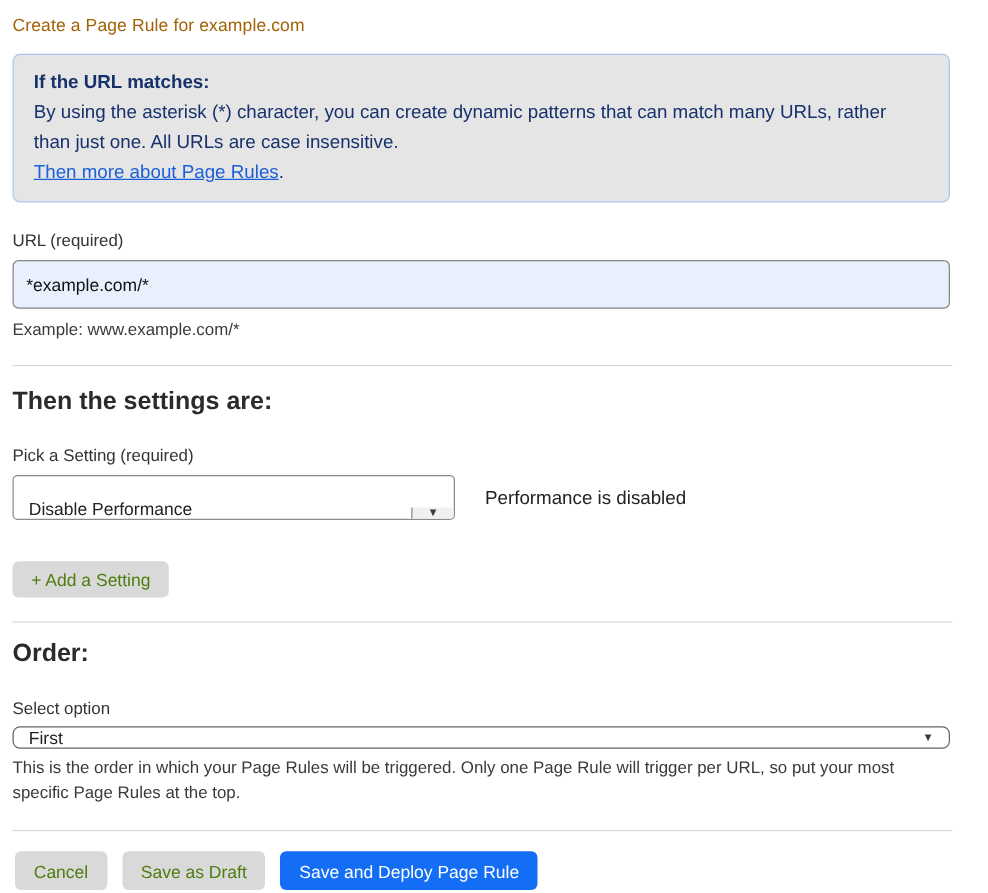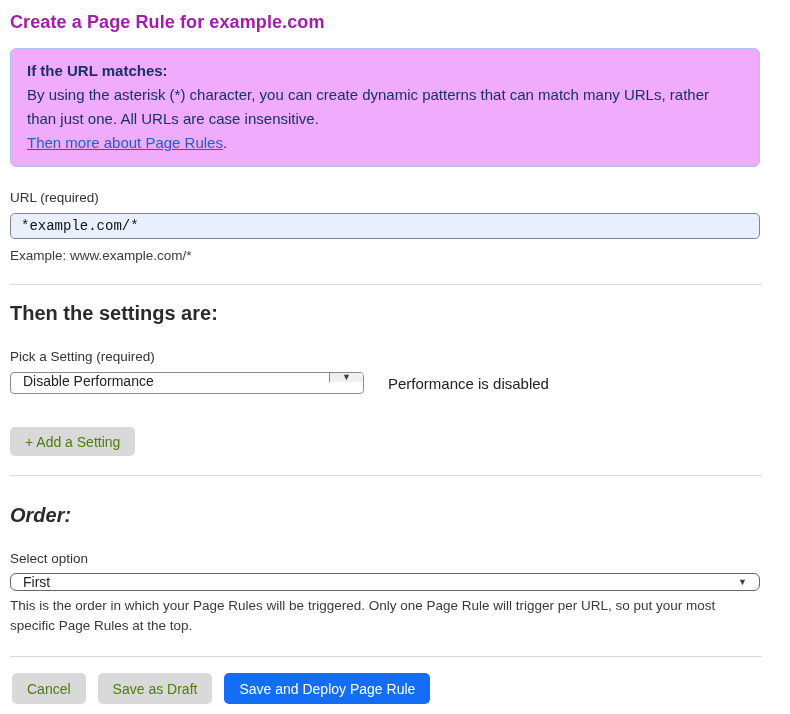--- a/index.html
+++ b/index.html
@@ -6,31 +6,31 @@
   html, body {
     width: 790px; height: 714px;
     background: #ffffff;
     font-family: "Liberation Sans", "DejaVu Sans", sans-serif;
     color: #222;
     overflow: hidden;
   }
   .container { width: 770px; padding: 10px 10px 0 10px; }
 
   .page-title {
-    font-size: 18px;
-    font-weight: bold;
-    color: #a21caf;
+    font-size: 14px;
+    font-weight: normal;
+    color: #a16207;
     margin-top: 2px;
     letter-spacing: 0.1px;
   }
 
   .info-box {
     margin-top: 15px;
     width: 750px;
-    background: #f0abfc;
+    background: #e5e5e5;
     border: 1px solid #a9c8e9;
     border-radius: 6px;
     padding: 10px 16px 11px 16px;
     color: #16316b;
     font-size: 15px;
     line-height: 24px;
   }
   .info-heading { font-weight: bold; }
   .info-body { max-width: 700px; }
   .info-link-line { }
@@ -43,26 +43,26 @@
   .field-label {
     font-size: 13.5px;
     color: #333;
     margin-top: 23px;
   }
 
   .url-input {
     display: block;
     margin-top: 8px;
     width: 750px;
-    height: 26px;
+    height: 39px;
     background: #e8f0fe;
     border: 1px solid #858585;
     border-radius: 5px;
     padding: 0 10px;
-    font-family: Liberation Mono, monospace;
+    font-family: Liberation Sans, sans-serif;
     font-size: 14px;
     color: #111;
     outline: none;
   }
 
   .helper-text {
     font-size: 13.5px;
     color: #3a3a3a;
     margin-top: 7px;
     line-height: 20px;
@@ -82,26 +82,26 @@
     margin-top: 17px;
   }
 
   .picker-row {
     margin-top: 8px;
     display: flex;
     align-items: center;
   }
   .picker {
     width: 354px;
-    height: 22px;
+    height: 36px;
     background: #ffffff;
     border: 1px solid #8b8b8b;
     border-radius: 4px;
     display: flex;
-    align-items: flex-start;
+    align-items: flex-end;
     cursor: pointer;
     overflow: hidden;
   }
   .picker-value {
     flex: 1;
     display: flex;
     align-items: center;
     padding-left: 12px;
     font-size: 14px;
     color: #222;
@@ -209,21 +209,21 @@
         <span class="tri">▼</span>
       </span>
     </div>
     <span class="picker-status">Performance is disabled</span>
   </div>
 
   <button class="btn btn-gray add-setting-btn">+ Add a Setting</button>
 
   <hr class="divider" style="margin-top:19px;">
 
-  <div class="section-heading" style="margin-top:28px;font-style:italic;">Order:</div>
+  <div class="section-heading" style="margin-top:14px;">Order:</div>
 
   <div class="field-label" style="margin-top:24px;">Select option</div>
 
   <div class="order-select">
     <span class="order-select-value">First</span>
     <span class="tri">▼</span>
   </div>
 
   <div class="order-help">This is the order in which your Page Rules will be triggered. Only one Page Rule will trigger per URL, so put your most specific Page Rules at the top.</div>
 

